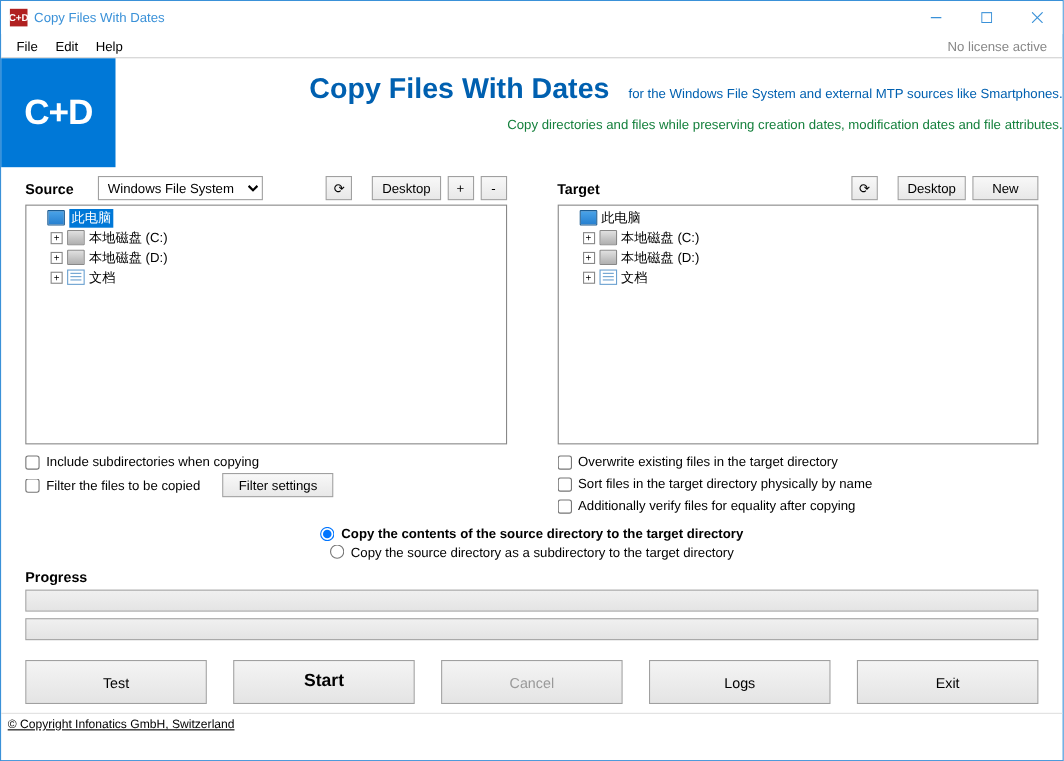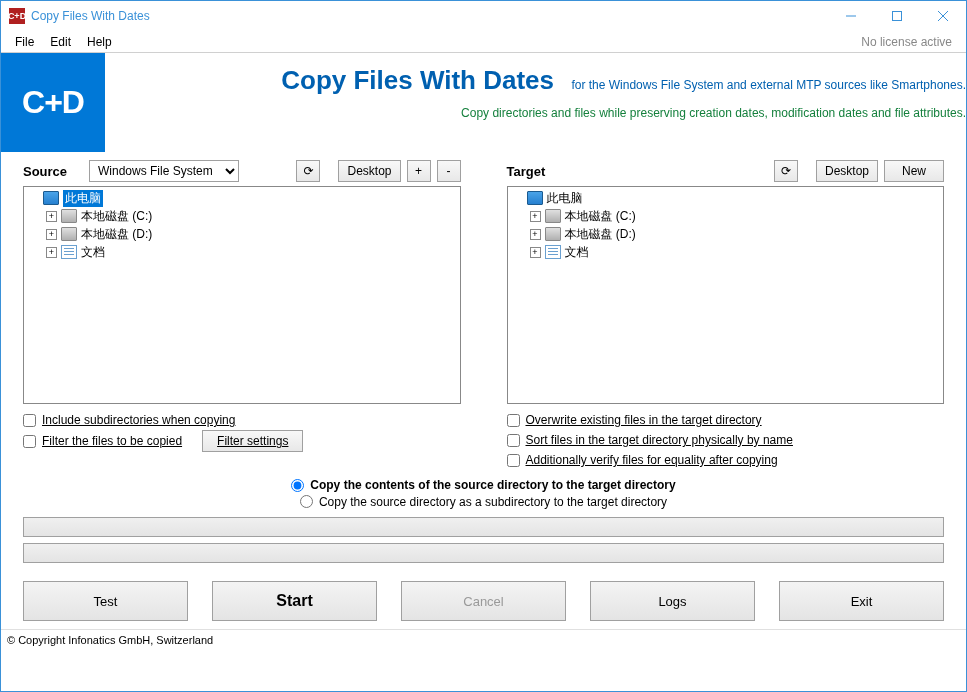--- a/index.html
+++ b/index.html
@@ -31,34 +31,34 @@
 .tree-item.child { padding-left: 20px; }
 .tree-item .expander { width: 11px; height: 11px; border: 1px solid #888; display: flex; align-items: center; justify-content: center; font-size: 9px; margin-right: 4px; line-height: 1; background: #fff; cursor: pointer; }
 .tree-item .noexpand { width: 11px; margin-right: 4px; }
 .tree-item .icon { width: 16px; height: 14px; margin-right: 4px; }
 .tree-item .icon.computer { background: linear-gradient(#4aa3e8,#2680d0); border: 1px solid #1a5a90; border-radius: 1px; }
 .tree-item .icon.drive { background: linear-gradient(#e0e0e0,#b0b0b0); border: 1px solid #888; border-radius: 1px; }
 .tree-item .icon.doc { background: #fff; border: 1px solid #6aa0d0; position: relative; }
 .tree-item .icon.doc::before { content: ""; position: absolute; top: 2px; left: 2px; right: 2px; height: 1px; background: #6aa0d0; box-shadow: 0 3px 0 #6aa0d0, 0 6px 0 #6aa0d0; }
 .tree-item .text { white-space: nowrap; }
 .tree-item .text.selected { background: #0078d7; color: #fff; padding: 0 2px; }
-.options { margin-top: 6px; text-decoration: underline; }
+.options { margin-top: 6px; }
 .chk { display: flex; align-items: center; height: 20px; cursor: pointer; }
 .chk input { margin-right: 6px; }
 .radio-group { text-align: center; margin-top: 8px; }
 .radio { display: inline-flex; align-items: center; cursor: pointer; }
 .radio input { margin-right: 6px; }
 .progress-section { padding: 6px 22px 0 22px; }
 .progress-label { font-weight: bold; font-size: 13px; margin-bottom: 4px; }
 .progressbar { height: 20px; border: 1px solid #a0a0a0; background: linear-gradient(#f0f0f0,#e4e4e4); margin-bottom: 6px; }
 .bottom-btns { display: flex; gap: 24px; padding: 12px 22px 6px 22px; }
 .bigbtn { flex: 1; height: 40px; border: 1px solid #a0a0a0; background: linear-gradient(#f4f4f4,#e4e4e4); cursor: pointer; font-size: 13px; display: flex; align-items: center; justify-content: center; }
 .bigbtn.primary { font-weight: bold; font-size: 16px; text-align: right; }
 .bigbtn.disabled { color: #999; cursor: default; }
-.copyright { padding: 4px 6px 2px 6px; font-size: 11px; border-top: 1px solid #e0e0e0; margin-top: 2px; }
+.copyright { padding: 4px 6px 2px 6px; font-size: 11px; border-top: 1px solid #e0e0e0; margin-top: 2px; text-decoration: underline; }
 svg { display: block; }
 </style>
 </head>
 <body>
 
 <div class="titlebar">
   <div class="app-icon">C+D</div>
   <div class="title">Copy Files With Dates</div>
   <div class="winbtn">
       <svg width="10" height="10">
@@ -198,20 +198,21 @@
         <input type="radio" name="cm" checked="" style="">
         <b>Copy the contents of the source directory to the target directory</b>
       </label></div>
   <div><label class="radio">
         <input type="radio" name="cm" style="">
         <span>Copy the source directory as a subdirectory to the target directory</span>
       </label></div>
 </div>
 
 <div class="progress-section">
+  <div class="progress-label">Progress</div>
   <div class="progressbar"></div>
   <div class="progressbar"></div>
 </div>
 
 <div class="bottom-btns">
   <button class="bigbtn">Test</button>
   <button class="bigbtn primary">Start</button>
   <button class="bigbtn disabled">Cancel</button>
   <button class="bigbtn">Logs</button>
   <button class="bigbtn">Exit</button>

